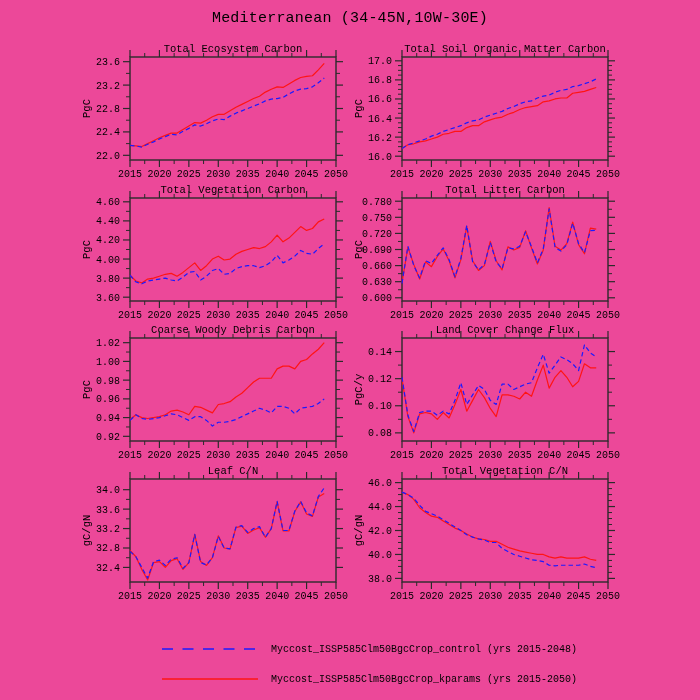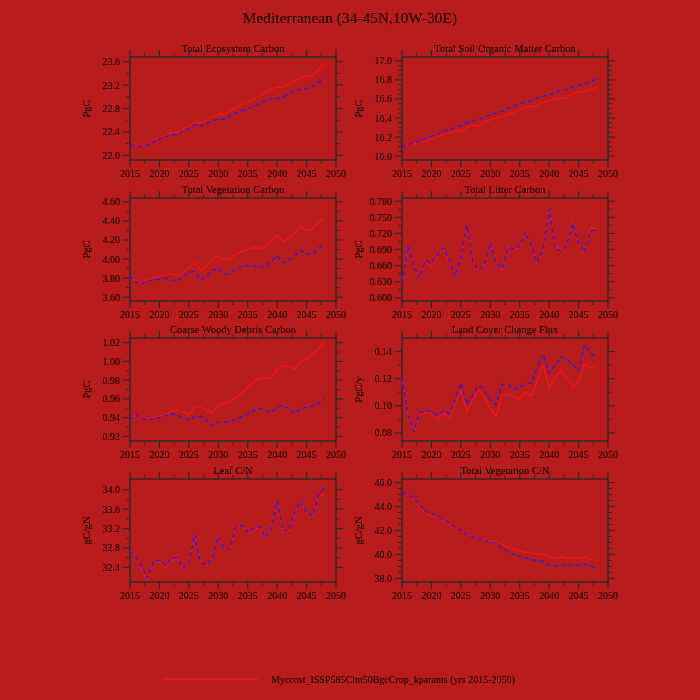--- a/index.html
+++ b/index.html
@@ -1,17 +1,17 @@
 <!DOCTYPE html>
 <html><head>
 <meta charset="utf-8">
 <style>
   html,body{margin:0;padding:0;background:#ffffff;}
-  .page{position:relative;width:700px;height:700px;background:#b91c1c;overflow:hidden;
-        font-family:Liberation Serif, serif;color:#000;}
+  .page{position:relative;width:700px;height:700px;background:#ec4899;overflow:hidden;
+        font-family:Liberation Mono, monospace;color:#000;}
   .main-title{position:absolute;top:10px;left:0;width:700px;text-align:center;
               font-size:15px;letter-spacing:0.2px;}
   svg.chart{position:absolute;width:300px;height:155px;overflow:visible;}
   #c0{left:62px;top:43px;}  #c1{left:334px;top:43px;}
   #c2{left:62px;top:184px;} #c3{left:334px;top:184px;}
   #c4{left:62px;top:324px;} #c5{left:334px;top:324px;}
   #c6{left:62px;top:465px;} #c7{left:334px;top:465px;}
   .legend-row{position:absolute;left:162px;display:flex;align-items:center;height:12px;}
   #legend-row-0{top:643px;} #legend-row-1{top:673px;}
   .legend-swatch{width:96px;height:12px;overflow:visible;}
@@ -617,19 +617,25 @@
       <line x1="68" y1="23.581395348837184" x2="64" y2="23.581395348837184" stroke="#2b2b2b" stroke-width="1"></line>
       <line x1="274" y1="23.581395348837184" x2="278" y2="23.581395348837184" stroke="#2b2b2b" stroke-width="1"></line>
       <line x1="68" y1="17.59302325581392" x2="61" y2="17.59302325581392" stroke="#2b2b2b" stroke-width="1.2"></line>
       <line x1="274" y1="17.59302325581392" x2="281" y2="17.59302325581392" stroke="#2b2b2b" stroke-width="1.2"></line>
       <text x="58" y="21.09302325581392" text-anchor="end" font-size="10" fill="#000">46.0</text>
       <rect x="68" y="14" width="206" height="103" fill="none" stroke="#2b2b2b" stroke-width="1.4"></rect>
       <polyline points="68.00,27.17 73.89,29.57 79.77,34.36 85.66,42.74 91.54,47.53 97.43,51.13 103.31,52.33 109.20,55.92 115.09,59.51 120.97,63.10 126.86,65.50 132.74,69.09 138.63,72.09 144.51,73.88 150.40,74.48 156.29,76.28 162.17,76.28 168.06,79.27 173.94,82.27 179.83,84.06 185.71,85.86 191.60,87.06 197.49,88.26 203.37,89.45 209.26,89.45 215.14,91.85 221.03,93.05 226.91,91.85 232.80,93.05 238.69,93.05 244.57,93.05 250.46,91.85 256.34,94.24 262.23,95.44" fill="none" stroke="#ff1414" stroke-width="1.2" stroke-linejoin="round"></polyline>
       <polyline points="68.00,27.17 73.89,29.57 79.77,33.16 85.66,40.35 91.54,46.34 97.43,48.73 103.31,51.13 109.20,54.72 115.09,58.31 120.97,61.91 126.86,65.50 132.74,69.69 138.63,72.09 144.51,73.88 150.40,75.08 156.29,77.48 162.17,77.48 168.06,83.47 173.94,86.46 179.83,89.45 185.71,91.25 191.60,93.05 197.49,94.84 203.37,95.44 209.26,96.64 215.14,100.23 221.03,100.83 226.91,100.23 232.80,100.23 238.69,100.23 244.57,100.23 250.46,99.03 256.34,101.43 262.23,102.63" fill="none" stroke="#1a1aff" stroke-width="1.2" stroke-linejoin="round" stroke-dasharray="4.5 3"></polyline>
     </svg>
 
+  <div class="legend-row" id="legend-row-0">
+    <svg class="legend-swatch">
+        <line x1="0" y1="6" x2="96" y2="6" stroke="#1a1aff" stroke-width="1.3" stroke-dasharray="11 9.5"></line>
+      </svg>
+    <span class="legend-label">Myccost_ISSP585Clm50BgcCrop_control (yrs 2015-2048)</span>
+  </div>
   <div class="legend-row" id="legend-row-1">
     <svg class="legend-swatch">
         <line x1="0" y1="6" x2="96" y2="6" stroke="#ff1414" stroke-width="1.3"></line>
       </svg>
     <span class="legend-label">Myccost_ISSP585Clm50BgcCrop_kparams (yrs 2015-2050)</span>
   </div>
 </div>
 
 </body></html>

